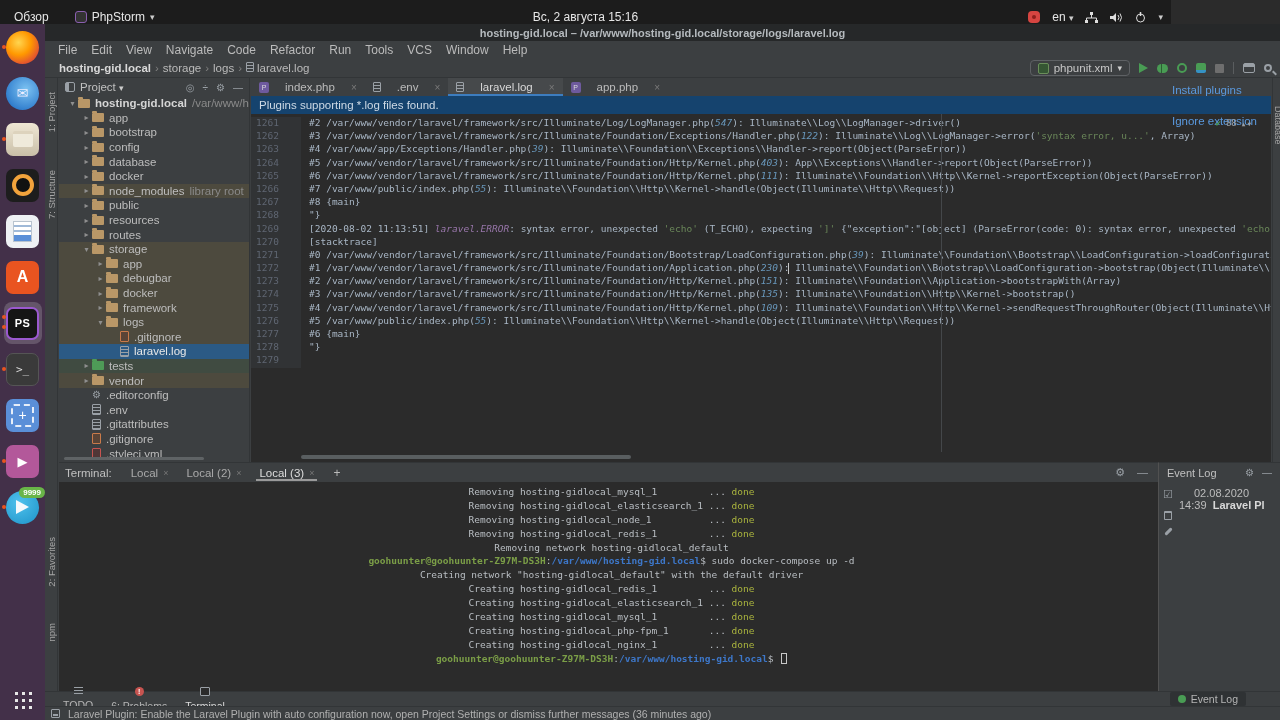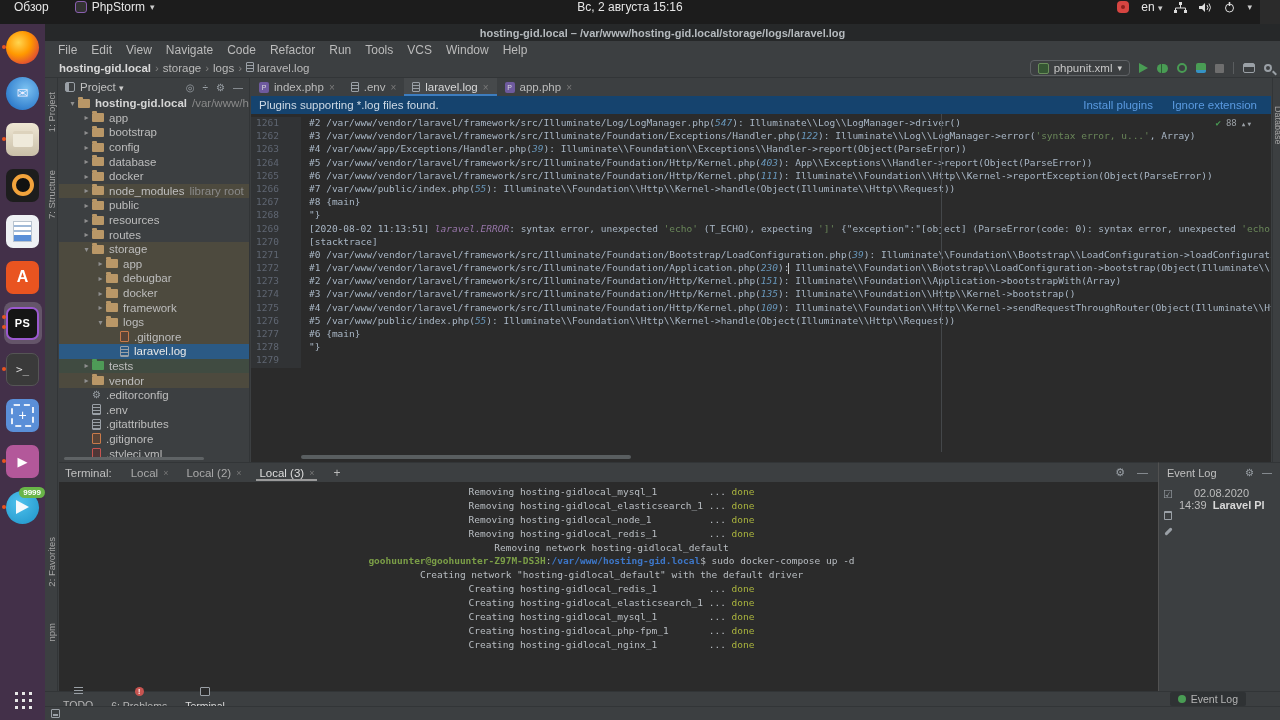--- a/index.html
+++ b/index.html
@@ -1,22 +1,22 @@
 <!DOCTYPE html>
 <html><head>
 <meta charset="utf-8">
 <style>
   * { margin:0; padding:0; box-sizing:border-box; }
   html,body { background:#000; }
   #stage { position:relative; width:1280px; height:720px; overflow:hidden;
            font-family:"Liberation Sans",sans-serif; background:#2b2b2b; color:#bbb; }
 
   
-  .topbar { position:absolute; left:0; top:0; width:1260px; height:24px; background:#1c1c1c;
-            display:flex; align-items:flex-start; font-size:12px; color:#e6e6e6; }
+  .topbar { position:absolute; left:0; top:0; width:1171px; height:24px; background:#1c1c1c;
+            display:flex; align-items:flex-end; font-size:12px; color:#e6e6e6; }
   .tb-left { display:flex; align-items:center; gap:26px; padding-left:14px; }
   .tb-app { display:flex; align-items:center; gap:5px; }
   .tb-appicon { width:12px; height:12px; border-radius:3px; background:#333; border:1px solid #8a5fb0; }
   .tb-clock { position:absolute; left:50%; transform:translateX(-50%); }
   .tb-right { position:absolute; right:8px; display:flex; align-items:center; gap:12px; }
   .rec-icon { width:12px; height:12px; border-radius:4px; background:#d64541; display:inline-block; position:relative; }
   .rec-icon::after { content:""; position:absolute; left:4px; top:4px; width:4px; height:4px; border-radius:50%; background:#8e1f1c; }
   .chev { font-size:9px; color:#ccc; }
   .tb-right svg { display:block; }
 
@@ -108,27 +108,27 @@
   .ti-folder.greenf { background:#4e9b57; }
   .ti-file { width:9px; height:11px; border:1px solid #9aa0a6; border-radius:1px;
              background:linear-gradient(transparent 2px,#9aa0a6 2px 3px,transparent 3px 5px,#9aa0a6 5px 6px,transparent 6px 8px,#9aa0a6 8px 9px,transparent 9px); }
   .ti-git { width:9px; height:11px; border:1px solid #c97a4a; border-radius:1px; background:#5a4436; }
   .ti-gear { color:#9aa0a6; font-size:10px; line-height:10px; }
   .ti-yml { width:9px; height:11px; border:1px solid #c75450; border-radius:1px; background:#503636; }
   .pj-hscroll { position:absolute; left:5px; bottom:2px; width:140px; height:3px; border-radius:2px; background:#5f6365; }
 
   .editor { position:absolute; left:206px; top:54px; right:9px; height:384px; background:#2b2b2b; }
   .tabs { height:18px; background:#3c3f41; display:flex; align-items:stretch; font-size:11.5px; }
-  .tab { display:flex; align-items:center; gap:5px; padding:0 8px; color:#bbb; position:relative;text-align:center; }
+  .tab { display:flex; align-items:center; gap:16px; padding:0 8px; color:#bbb; position:relative;text-align:center; }
   .tab.active { background:#46494b; color:#d8d8d8; }
   .tab.active::after { content:""; position:absolute; left:0; right:0; bottom:0; height:2px; background:#3d7dbf; }
   .tclose { color:#7a7a7a; font-size:10px; }
   .ticon-php { width:10px; height:11px; background:#6e5a9e; border-radius:2px; color:#ddd; font-size:7px; display:flex; align-items:center; justify-content:center; }
   .banner { height:18px; background:#15436e; display:flex; align-items:center; font-size:11.5px; color:#cdd9e5; padding:0 14px 0 8px; }
-  .banner-links { margin-left:auto; display:flex; gap:19px; }
+  .banner-links { margin-left:auto; display:flex; gap:19px;flex-direction:column; }
   .banner-links a { color:#5a9ae0; cursor:pointer; text-decoration:none; }
   .ed-body { position:absolute; left:0; top:36px; right:0; bottom:10px; overflow:hidden;
              font-family:"DejaVu Sans Mono",monospace; font-size:9.5px; }
   .ed-lines { padding-top:3px; }
   .edrow { height:13.2px; display:flex; white-space:pre; }
   .gut { width:50px; flex:none; text-align:right; padding-right:22px; color:#5f6672; background:#313335; }
   .code { color:#a9b7c6; padding-left:8px; }
   .code .num { color:#6897bb; font-style:italic; }
   .code .str { color:#6a8759; }
   .code .lerr { color:#9876aa; font-style:italic; }
@@ -570,20 +570,21 @@
             <div class="trml">Removing hosting-gidlocal_node_1          ... <span class="done">done</span></div>
             <div class="trml">Removing hosting-gidlocal_redis_1         ... <span class="done">done</span></div>
             <div class="trml">Removing network hosting-gidlocal_default</div>
             <div class="trml"><span class="usr">goohuunter@goohuunter-Z97M-DS3H</span>:<span class="pth">/var/www/hosting-gid.local</span>$ sudo docker-compose up -d</div>
             <div class="trml">Creating network "hosting-gidlocal_default" with the default driver</div>
             <div class="trml">Creating hosting-gidlocal_redis_1         ... <span class="done">done</span></div>
             <div class="trml">Creating hosting-gidlocal_elasticsearch_1 ... <span class="done">done</span></div>
             <div class="trml">Creating hosting-gidlocal_mysql_1         ... <span class="done">done</span></div>
             <div class="trml">Creating hosting-gidlocal_php-fpm_1       ... <span class="done">done</span></div>
             <div class="trml">Creating hosting-gidlocal_nginx_1         ... <span class="done">done</span></div>
+            <div class="trml"><span class="usr">goohuunter@goohuunter-Z97M-DS3H</span>:<span class="pth">/var/www/hosting-gid.local</span>$ <span class="cursor"></span></div>
           </div>
       </div>
       <div class="eventlog">
         <div class="el-head">
           <span>Event Log</span>
           <span class="el-actions">
             <span>⚙</span>
             <span>—</span>
           </span>
         </div>
@@ -617,15 +618,16 @@
           </div>
         </span>
       <span class="bt-right">
         <span class="bti-eventlog"></span>
         <span>Event Log</span>
       </span>
     </div>
 
     <div class="statusbar">
       <span class="sb-ico"></span>
+      <span>Laravel Plugin: Enable the Laravel Plugin with auto configuration now, open Project Settings or dismiss further messages (36 minutes ago)</span>
     </div>
   </div>
 </div>
 
 </body></html>

